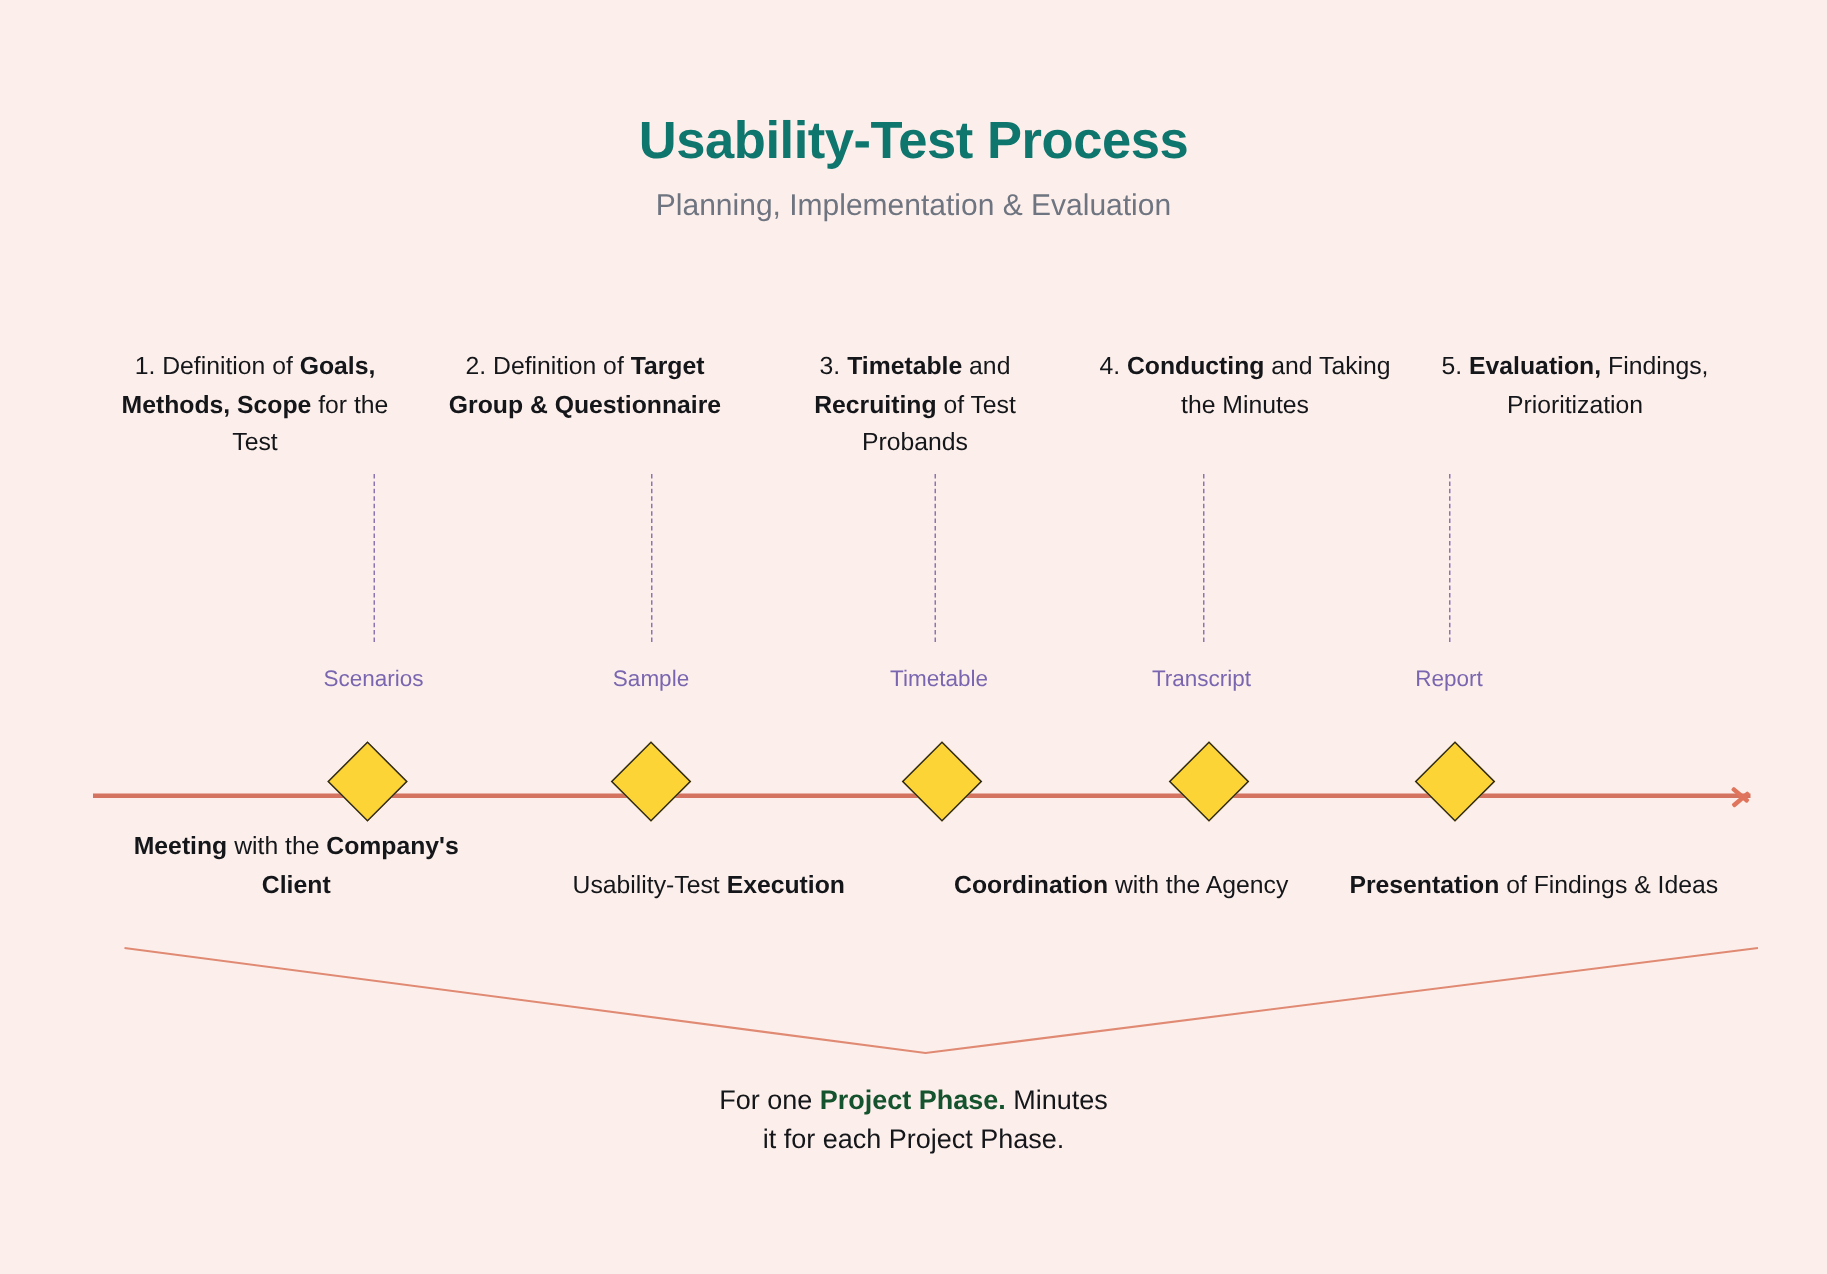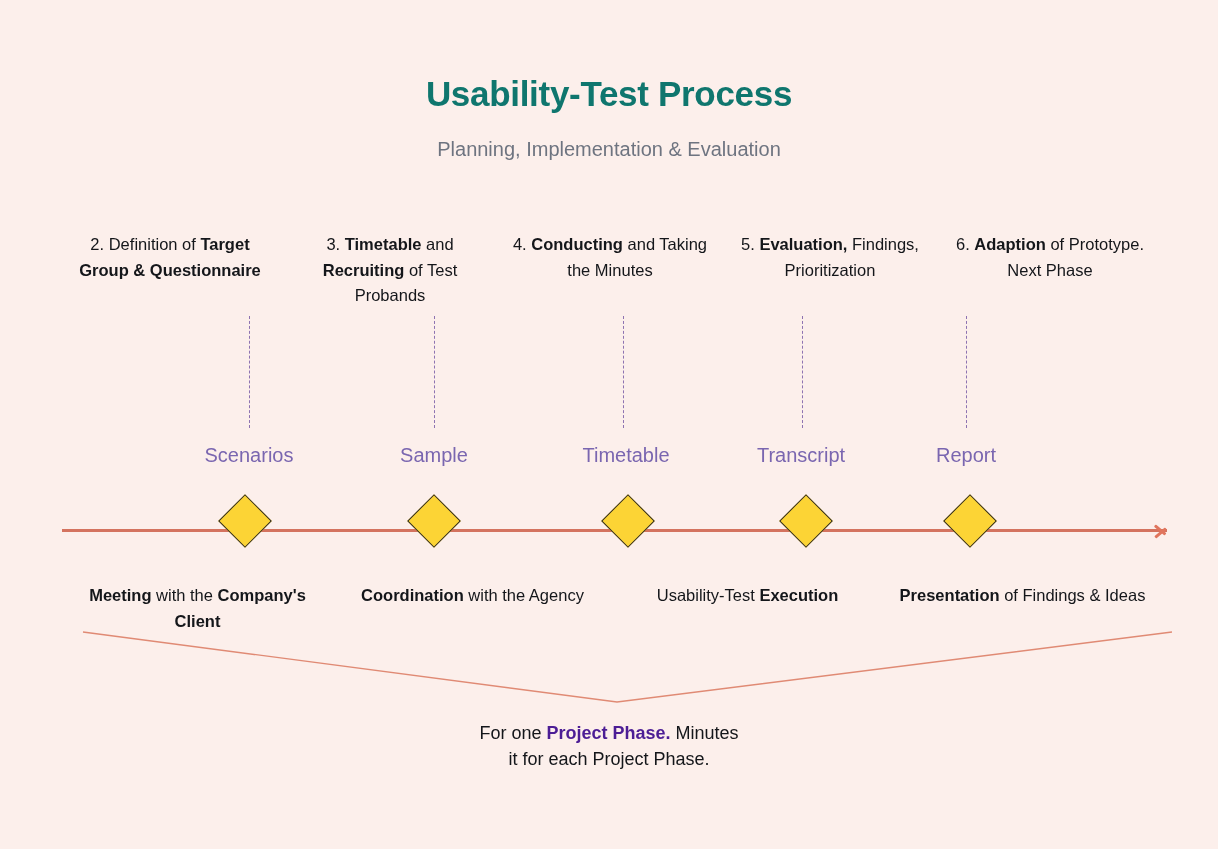--- a/index.html
+++ b/index.html
@@ -30,21 +30,21 @@
     text-align: center;
   }
   .title {
     font-size: 35px;
     font-weight: 700;
     letter-spacing: -0.3px;
     color: #0f766e;
     line-height: 1.15;
   }
   .subtitle {
-    margin-top: 23px;
+    margin-top: 11px;
     font-size: 20px;
     font-weight: 400;
     color: #6e7480;
     line-height: 1.2;
   }
 
   
   .phase-row {
     position: absolute;
     top: 232px;
@@ -75,21 +75,21 @@
     width: 0;
     border-left: 1.5px dashed #7b5ea8;
     opacity: .85;
   }
 
   
   .deliverable {
     position: absolute;
     top: 444px;
     transform: translateX(-50%);
-    font-size: 20px;
+    font-size: 15px;
     color: #7a66b0;
     font-weight: 400;
     white-space: nowrap;
   }
 
   
   .timeline-line {
     position: absolute;
     left: 62px;
     top: 529px;
@@ -125,25 +125,25 @@
     margin-left: -19px;
     background: #fcd435;
     border: 1.5px solid #2e2a22;
     transform: rotate(45deg);
     box-sizing: border-box;
   }
 
   
   .milestone-row {
     position: absolute;
-    top: 583px;
+    top: 552px;
     left: 60px;
     width: 1100px;
     display: flex;
-    align-items: flex-start;
+    align-items: flex-end;
   }
   .milestone-col {
     flex: 1 1 0;
     text-align: center;
     padding: 0 4px;
     box-sizing: border-box;
   }
   .milestone-text {
     font-size: 16.5px;
     line-height: 1.55;
@@ -169,49 +169,49 @@
     left: 0;
     width: 1218px;
     text-align: center;
   }
   .footer-text {
     font-size: 18px;
     line-height: 1.45;
     color: #14161a;
   }
   .footer-text .accent {
-    color: #4c1d95;
+    color: #14532d;
     font-weight: 700;
   }
 </style>
 </head>
 <body>
 
 <div class="canvas">
 
   <div class="header">
     <div class="title">Usability-Test Process</div>
     <div class="subtitle">Planning, Implementation &amp; Evaluation</div>
   </div>
 
   <div class="phase-row">
     <div class="phase-col">
+      <div class="phase-text">1. Definition of <b>Goals, Methods, Scope</b> for the Test</div>
+    </div>
+    <div class="phase-col">
       <div class="phase-text">2. Definition of <b>Target Group &amp; Questionnaire</b></div>
     </div>
     <div class="phase-col">
       <div class="phase-text">3. <b>Timetable</b> and <b>Recruiting</b> of Test Probands</div>
     </div>
     <div class="phase-col">
       <div class="phase-text">4. <b>Conducting</b> and Taking the Minutes</div>
     </div>
     <div class="phase-col">
       <div class="phase-text">5. <b>Evaluation,</b> Findings, Prioritization</div>
-    </div>
-    <div class="phase-col">
-      <div class="phase-text">6. <b>Adaption</b> of Prototype. Next Phase</div>
     </div>
   </div>
 
   <div id="dividers">
       <div class="divider" style="left: 249px;"></div>
       <div class="divider" style="left: 434px;"></div>
       <div class="divider" style="left: 623px;"></div>
       <div class="divider" style="left: 802px;"></div>
       <div class="divider" style="left: 966px;"></div>
     </div>
@@ -233,24 +233,24 @@
       <div class="diamond" style="left: 628px; background: rgb(252, 212, 53); border-color: rgb(46, 42, 34);"></div>
       <div class="diamond" style="left: 806px; background: rgb(252, 212, 53); border-color: rgb(46, 42, 34);"></div>
       <div class="diamond" style="left: 970px; background: rgb(252, 212, 53); border-color: rgb(46, 42, 34);"></div>
     </div>
 
   <div class="milestone-row">
     <div class="milestone-col">
       <div class="milestone-text"><b>Meeting</b> with the <b>Company's Client</b></div>
     </div>
     <div class="milestone-col">
+      <div class="milestone-text">Usability-Test <b>Execution</b></div>
+    </div>
+    <div class="milestone-col">
       <div class="milestone-text"><b>Coordination</b> with the Agency</div>
-    </div>
-    <div class="milestone-col">
-      <div class="milestone-text">Usability-Test <b>Execution</b></div>
     </div>
     <div class="milestone-col">
       <div class="milestone-text"><b>Presentation</b> of Findings &amp; Ideas</div>
     </div>
   </div>
 
   <svg class="bracket" viewBox="0 0 1218 95" preserveAspectRatio="none">
     <polyline id="bracket-path" fill="none" stroke="#e08a74" stroke-width="1.4" stroke-linejoin="miter" stroke-linecap="butt" points="83,12 617,82 1172,12"></polyline>
   </svg>
 

